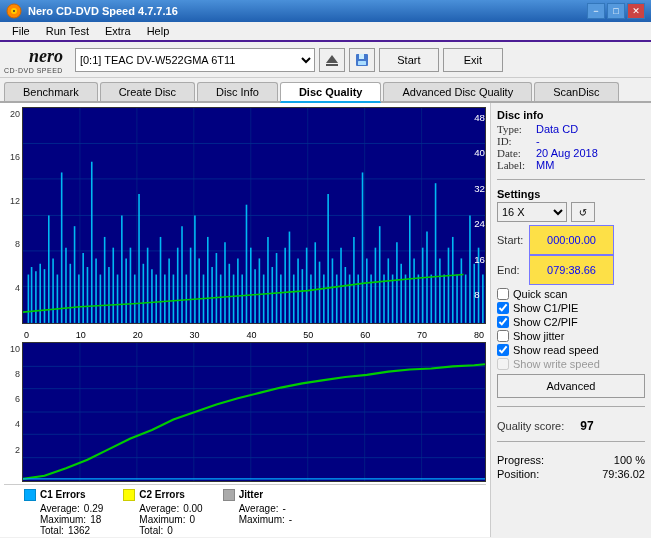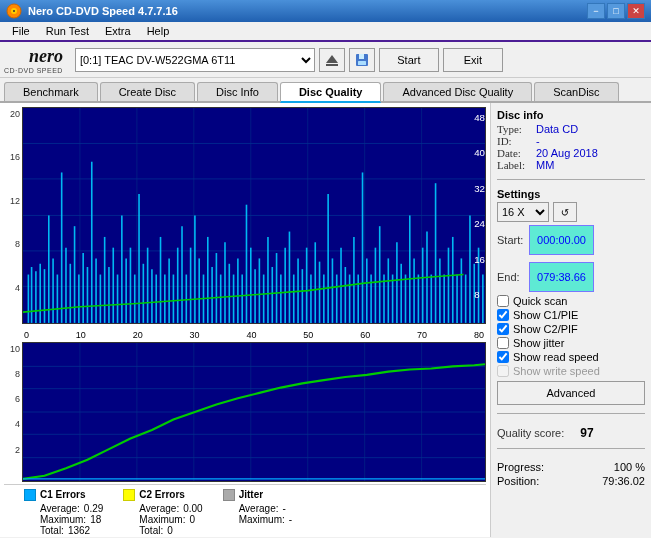--- a/index.html
+++ b/index.html
@@ -46,23 +46,23 @@
     .right-panel { width: 160px; background: #f0f0f0; padding: 6px; display: flex; flex-direction: column; gap: 4px; }
     .section-title { font-weight: bold; font-size: 11px; margin-bottom: 2px; }
     .info-row { display: flex; gap: 4px; font-size: 11px; }
     .info-label { color: #333; min-width: 35px; font-family: Liberation Serif, serif; }
     .info-value { color: #0000cc; font-weight: 500; }
     .info-value.date { color: #0000cc; }
     
     .divider { height: 1px; background: #aaa; margin: 4px 0; }
     
     .settings-row { display: flex; align-items: center; gap: 4px; margin-bottom: 3px; }
-    .speed-select { height: 20px; width: 52px; font-size: 11px; border: 1px solid #999; }
-    
-    .time-field { width: 65px; height: 18px; border: 1px solid #7777ff; background: #5eead4; font-size: 11px; color: #0000ff; text-align: center; padding: 14px 2px; }
+    .speed-select { height: 20px; width: 70px; font-size: 11px; border: 1px solid #999; }
+    
+    .time-field { width: 85px; height: 18px; border: 1px solid #7777ff; background: #fde047; font-size: 11px; color: #0000ff; text-align: center; padding: 14px 2px; }
     
     .checkbox-row { display: flex; align-items: center; gap: 4px; font-size: 11px; margin-bottom: 2px; }
     .checkbox-row input[type="checkbox"] { width: 12px; height: 12px; }
     .checkbox-row.disabled { color: #999; }
     
     .advanced-btn { width: 100%; height: 24px; background: #f0f0f0; border: 1px solid #999; cursor: pointer; font-size: 11px; margin-top: 2px; }
     
     .quality-row { display: flex; align-items: center; gap: 16px; font-size: 11px; margin-top: 4px; }
     .quality-label { color: #333; }
     .quality-value { font-weight: bold; font-size: 12px; }
@@ -450,21 +450,21 @@
           <option>16 X</option>
           <option>Max</option>
           <option>2 X</option>
           <option>4 X</option>
           <option>8 X</option>
           <option>32 X</option>
         </select>
         <button style="width: 24px; height: 20px; border: 1px solid #999; background: #f0f0f0; cursor: pointer; font-size: 10px;">↺</button>
       </div>
 
-      <div class="start-stop-row" style="margin-bottom: 7px;">
+      <div class="start-stop-row" style="margin-bottom: 0;">
         <span class="start-stop-label">Start:</span>
         <input type="text" class="time-field" value="000:00.00" style="">
       </div>
       <div class="start-stop-row" style="margin-bottom: 3px;">
         <span class="start-stop-label">End:</span>
         <input type="text" class="time-field" value="079:38.66" style="">
       </div>
 
       <div class="checkbox-row">
         <input type="checkbox" style="">

